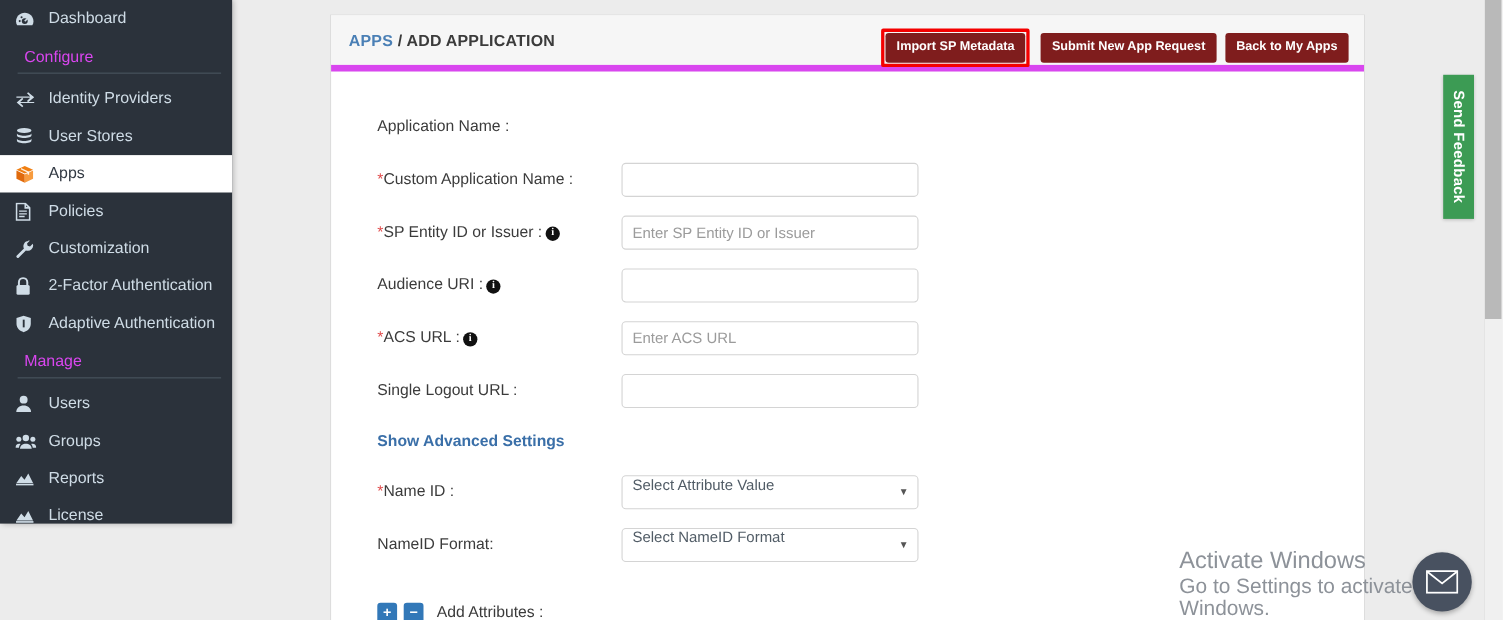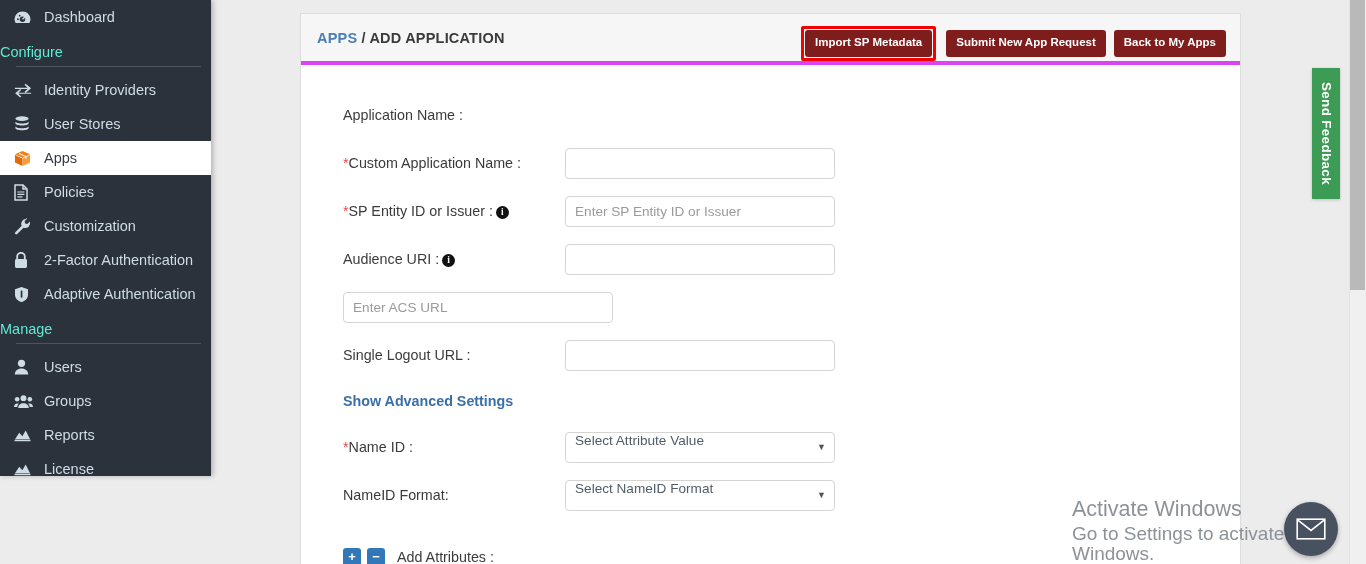--- a/index.html
+++ b/index.html
@@ -51,23 +51,23 @@
   .side-item .s-lbl {
     margin-left: 2px;
     white-space: nowrap;
   }
   .side-item.active {
     background: #ffffff;
     color: #333a44;
   }
   .side-item.active .s-lbl { color: #333a44; }
   .side-section {
-    color: #5eead4;
+    color: #d946ef;
     font-size: 14.5px;
-    padding: 10px 0 6px 0;
+    padding: 10px 0 6px 22px;
   }
   .side-rule {
     height: 1px;
     background: #4a5560;
     margin: 0 10px 6px 16px;
   }
   .sb-ic { display:block; }
 
   
   .panel {
@@ -78,21 +78,21 @@
     height: 560px;
     background: #ffffff;
     border: 1px solid #dddddd;
     box-sizing: border-box;
     z-index: 2;
   }
   .panel-head {
     position: relative;
     height: 51px;
     background: #f6f6f6;
-    border-bottom: 4px solid #d946ef;
+    border-bottom: 6px solid #d946ef;
     box-sizing: border-box;
   }
   .breadcrumb {
     position: absolute;
     left: 16px;
     top: 16px;
     font-size: 14.5px;
     letter-spacing: .2px;
     white-space: nowrap;
   }
@@ -470,20 +470,21 @@
         </div>
         <div class="frow">
           <div class="flabel"><span class="req">*</span><span>SP Entity ID or Issuer :</span><span class="info-ico">i</span></div>
           <input type="text" class="finput" placeholder="Enter SP Entity ID or Issuer" value="" style="">
         </div>
         <div class="frow">
           <div class="flabel"><span>Audience URI :</span><span class="info-ico">i</span></div>
           <input type="text" class="finput" value="" style="">
         </div>
         <div class="frow">
+          <div class="flabel"><span class="req">*</span><span>ACS URL :</span><span class="info-ico">i</span></div>
           <input type="text" class="finput" placeholder="Enter ACS URL" value="" style="">
         </div>
         <div class="frow">
           <div class="flabel"><span>Single Logout URL :</span></div>
           <input type="text" class="finput" value="" style="">
         </div>
         <div class="adv-row">
           <a class="adv-link">Show Advanced Settings</a>
         </div>
         <div class="frow">

